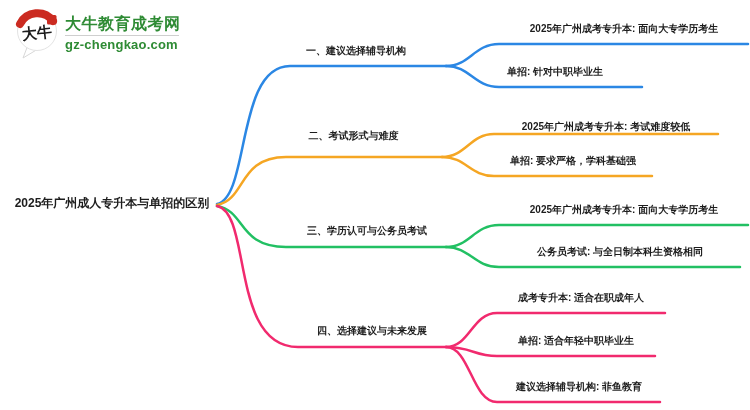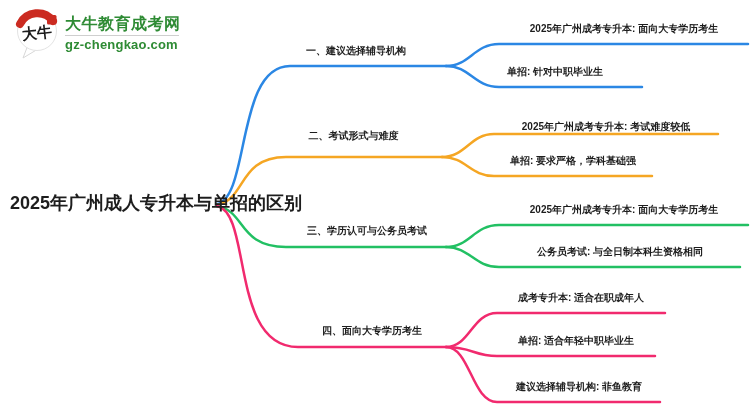--- a/index.html
+++ b/index.html
@@ -13,21 +13,21 @@
   svg.lines path{fill:none;stroke-width:2.5;stroke-linecap:round;}
   .s-b1{stroke:var(--branch1);}
   .s-b2{stroke:var(--branch2);}
   .s-b3{stroke:var(--branch3);}
   .s-b4{stroke:var(--branch4);}
   .node{
     position:absolute;z-index:2;
     font-size:10px;font-weight:700;color:var(--text_dark);
     text-align:center;white-space:nowrap;line-height:18px;
   }
-  .root-node{font-size:18px;}
+  .root-node{font-size:12px;}
   
   .logo{position:absolute;left:14px;top:9px;display:flex;align-items:flex-start;z-index:3;}
   .logo-icon{width:46px;height:50px;flex:0 0 auto;}
   .logo-text{margin-left:5px;padding-top:6px;}
   .site-name{
     color:var(--logo_green);font-weight:700;font-size:16px;
     letter-spacing:0.5px;line-height:18px;
   }
   .logo-divider{height:1px;background:#cfcfcf;margin:2px 0 1px 0;width:114px;}
   .site-url{
@@ -87,18 +87,18 @@
   <div class="node" style="left:483px;top:63px;width:144px;">单招: 针对中职毕业生</div>
 
   <div class="node" style="left:262px;top:127px;width:183px;">二、考试形式与难度</div>
   <div class="node" style="left:494px;top:118px;width:224px;">2025年广州成考专升本: 考试难度较低</div>
   <div class="node" style="left:494px;top:152px;width:158px;">单招: 要求严格，学科基础强</div>
 
   <div class="node" style="left:286px;top:222px;width:162px;">三、学历认可与公务员考试</div>
   <div class="node" style="left:499px;top:201px;width:250px;">2025年广州成考专升本: 面向大专学历考生</div>
   <div class="node" style="left:499px;top:243px;width:242px;">公务员考试: 与全日制本科生资格相同</div>
 
-  <div class="node" style="left:296px;top:322px;width:152px;">四、面向大专学历考生</div>
+  <div class="node" style="left:296px;top:322px;width:152px;">四、选择建议与未来发展</div>
   <div class="node" style="left:497px;top:289px;width:168px;">成考专升本: 适合在职成年人</div>
   <div class="node" style="left:497px;top:332px;width:158px;">单招: 适合年轻中职毕业生</div>
   <div class="node" style="left:497px;top:378px;width:164px;">建议选择辅导机构: 菲鱼教育</div>
 
 </div>
 
 </body></html>

